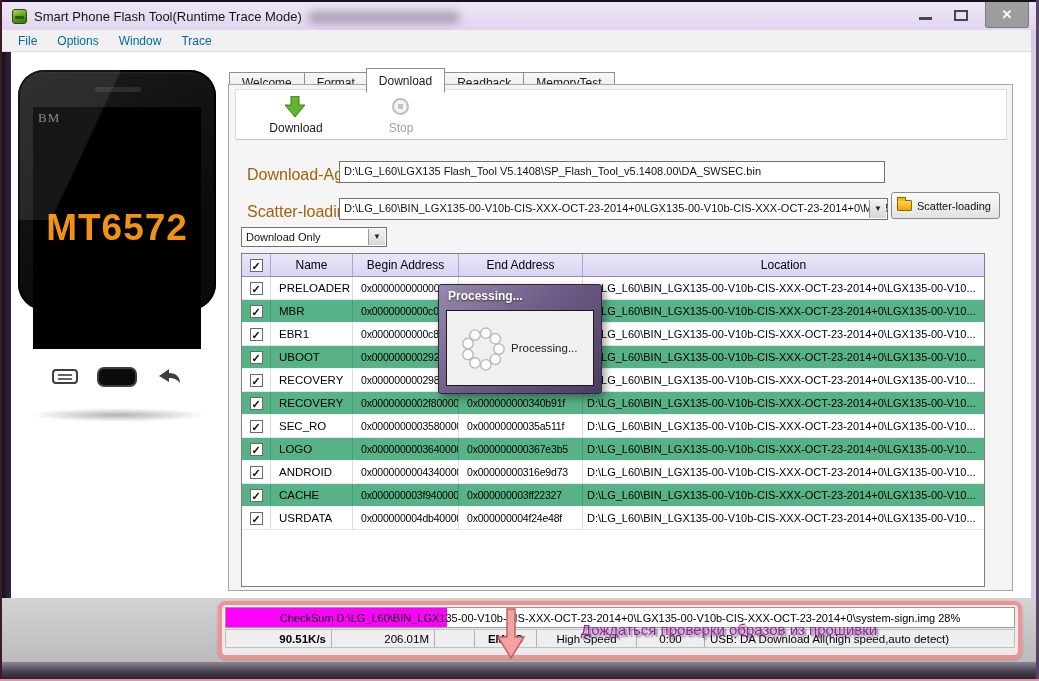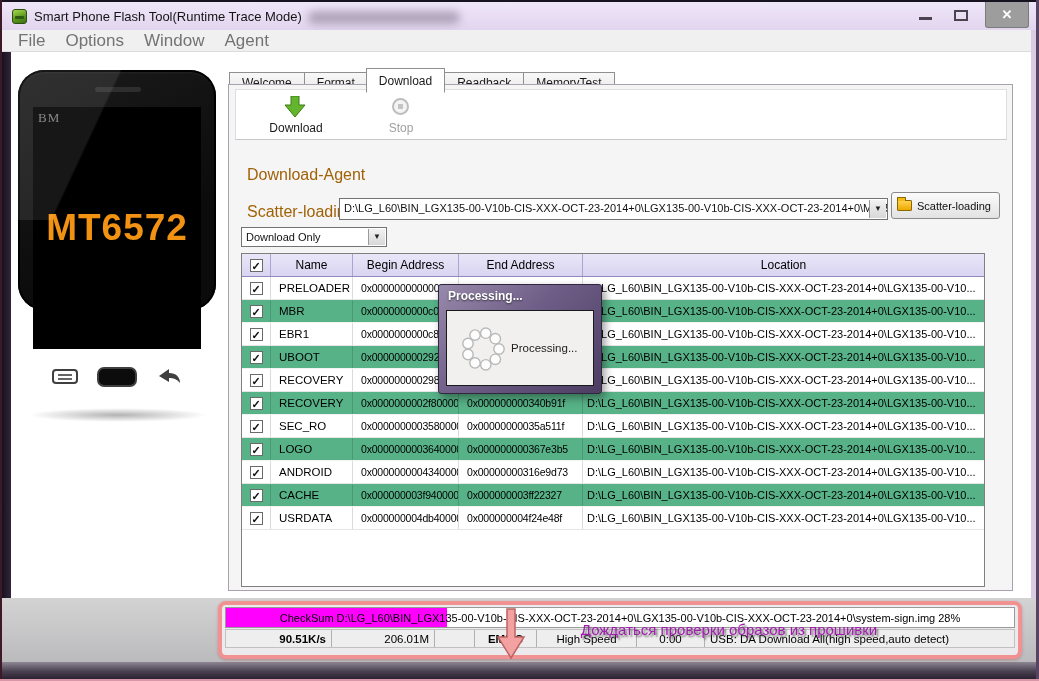--- a/index.html
+++ b/index.html
@@ -22,21 +22,21 @@
   #title-text{position:absolute;left:32px;top:7px;font-size:13px;color:#141414;}
   #watermark{position:absolute;left:306px;top:9px;width:152px;height:13px;background:rgba(105,95,115,.45);border-radius:6px;filter:blur(4px);}
   #btn-min{position:absolute;left:905px;top:0;width:36px;height:26px;}
   #btn-min .bar{position:absolute;left:12px;top:15px;width:13px;height:3px;background:#4a4450;}
   #btn-max{position:absolute;left:941px;top:0;width:36px;height:26px;}
   #btn-max .sq{position:absolute;left:11px;top:8px;width:14px;height:11px;border:2px solid #4a4450;background:transparent;}
   #btn-close{position:absolute;left:983px;top:0;width:44px;height:26px;background:#9d9d9d;border:1px solid #7b7b7b;border-top:none;border-radius:0 0 3px 3px;color:#fff;font-weight:bold;font-size:13px;text-align:center;line-height:25px;}
 
   
   #menubar{position:absolute;left:2px;top:30px;width:1029px;height:22px;background:#f0f0f0;border-bottom:1px solid #dcdcdc;display:flex;align-items:center;padding-left:6px;}
-  .menu-item{color:#737373;font-size:17px;padding:0 10px;}
+  .menu-item{color:#0369a1;font-size:12px;padding:0 10px;}
 
   
   #client{position:absolute;left:2px;top:52px;width:1029px;height:546px;background:#fff;}
   #darkstrip{position:absolute;left:0;top:0;width:9px;height:546px;background:linear-gradient(90deg,#17101d,#322639);}
 
   
   #phone{position:absolute;left:16px;top:18px;width:198px;height:240px;background:linear-gradient(150deg,#1c1c1c,#0b0b0b 70%);border-radius:26px;box-shadow:inset 0 0 0 2px #000, inset 0 2px 3px rgba(255,255,255,.12);}
   #phone-gloss{position:absolute;left:0;top:0;width:198px;height:150px;border-radius:26px 26px 0 0;background:linear-gradient(115deg,rgba(255,255,255,.09) 38%,rgba(255,255,255,0) 39%);}
   #earpiece{position:absolute;left:77px;top:17px;width:46px;height:5px;background:#2e2e2e;border-radius:3px;}
   #phone-screen{position:absolute;left:15px;top:37px;width:168px;height:242px;background:#000;}
@@ -144,21 +144,21 @@
     <div id="btn-max">
         <div class="sq"></div>
       </div>
     <div id="btn-close">✕</div>
   </div>
 
   <div id="menubar">
       <span class="menu-item">File</span>
       <span class="menu-item">Options</span>
       <span class="menu-item">Window</span>
-      <span class="menu-item">Agent</span>
+      <span class="menu-item">Trace</span>
     </div>
 
   <div id="client">
     <div id="darkstrip"></div>
 
     <div id="phone">
       <div id="earpiece"></div>
       <div id="phone-screen">
         <div id="phone-brand">BM</div>
         <div id="phone-model">MT6572</div>
@@ -193,20 +193,21 @@
       <div id="toolbarbox">
         <svg id="dl-icon" viewBox="0 0 22 22">
           <path d="M7 0 h8 v9 h6 L11 21 L1 9 h6 z" fill="#62b52c" stroke="#3f7d12" stroke-width="1"></path>
         </svg>
         <div id="dl-label">Download</div>
         <div id="stop-icon"></div>
         <div id="stop-label">Stop</div>
       </div>
 
       <div class="flabel" id="lbl-da">Download-Agent</div>
+      <div class="tinput" id="input-da">D:\LG_L60\LGX135 Flash_Tool V5.1408\SP_Flash_Tool_v5.1408.00\DA_SWSEC.bin</div>
 
       <div class="flabel" id="lbl-scatter">Scatter-loading File</div>
       <div class="tinput" id="combo-scatter">
         <span>D:\LG_L60\BIN_LGX135-00-V10b-CIS-XXX-OCT-23-2014+0\LGX135-00-V10b-CIS-XXX-OCT-23-2014+0\MT657</span>
         <span class="combo-arrow">▼</span>
       </div>
       <div class="side-btn" id="btn-scatter">
         <span class="folder"></span>
         <span>Scatter-loading</span>
       </div>

